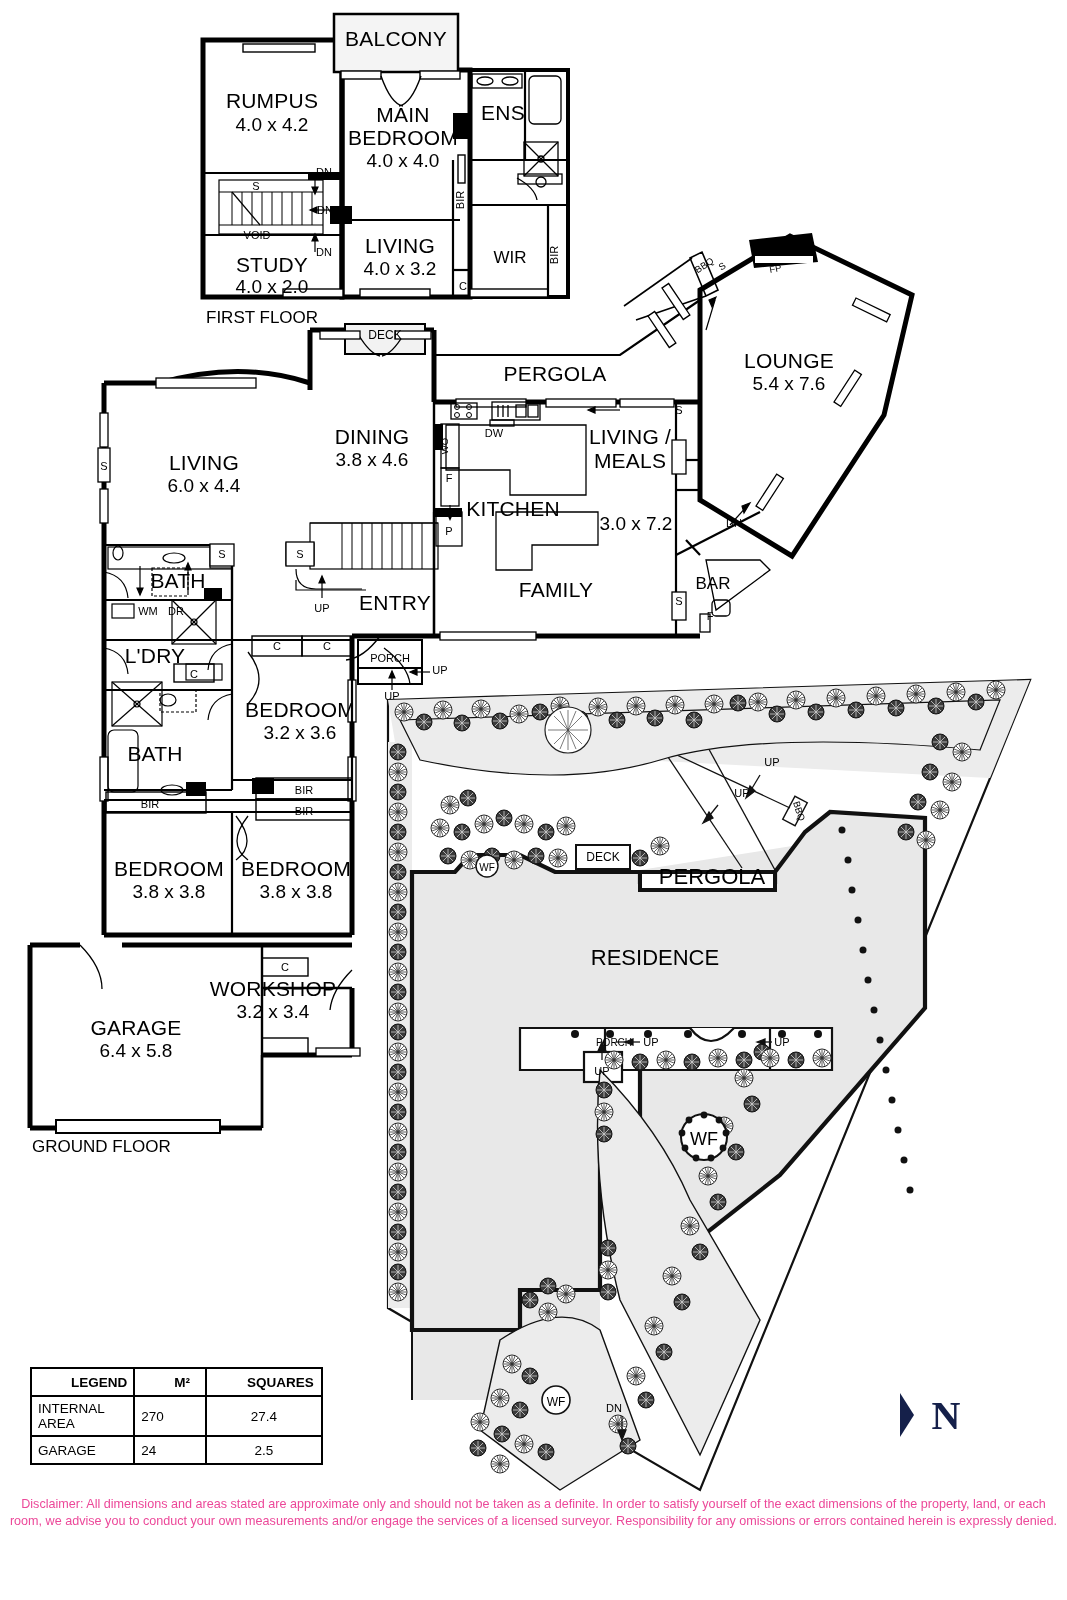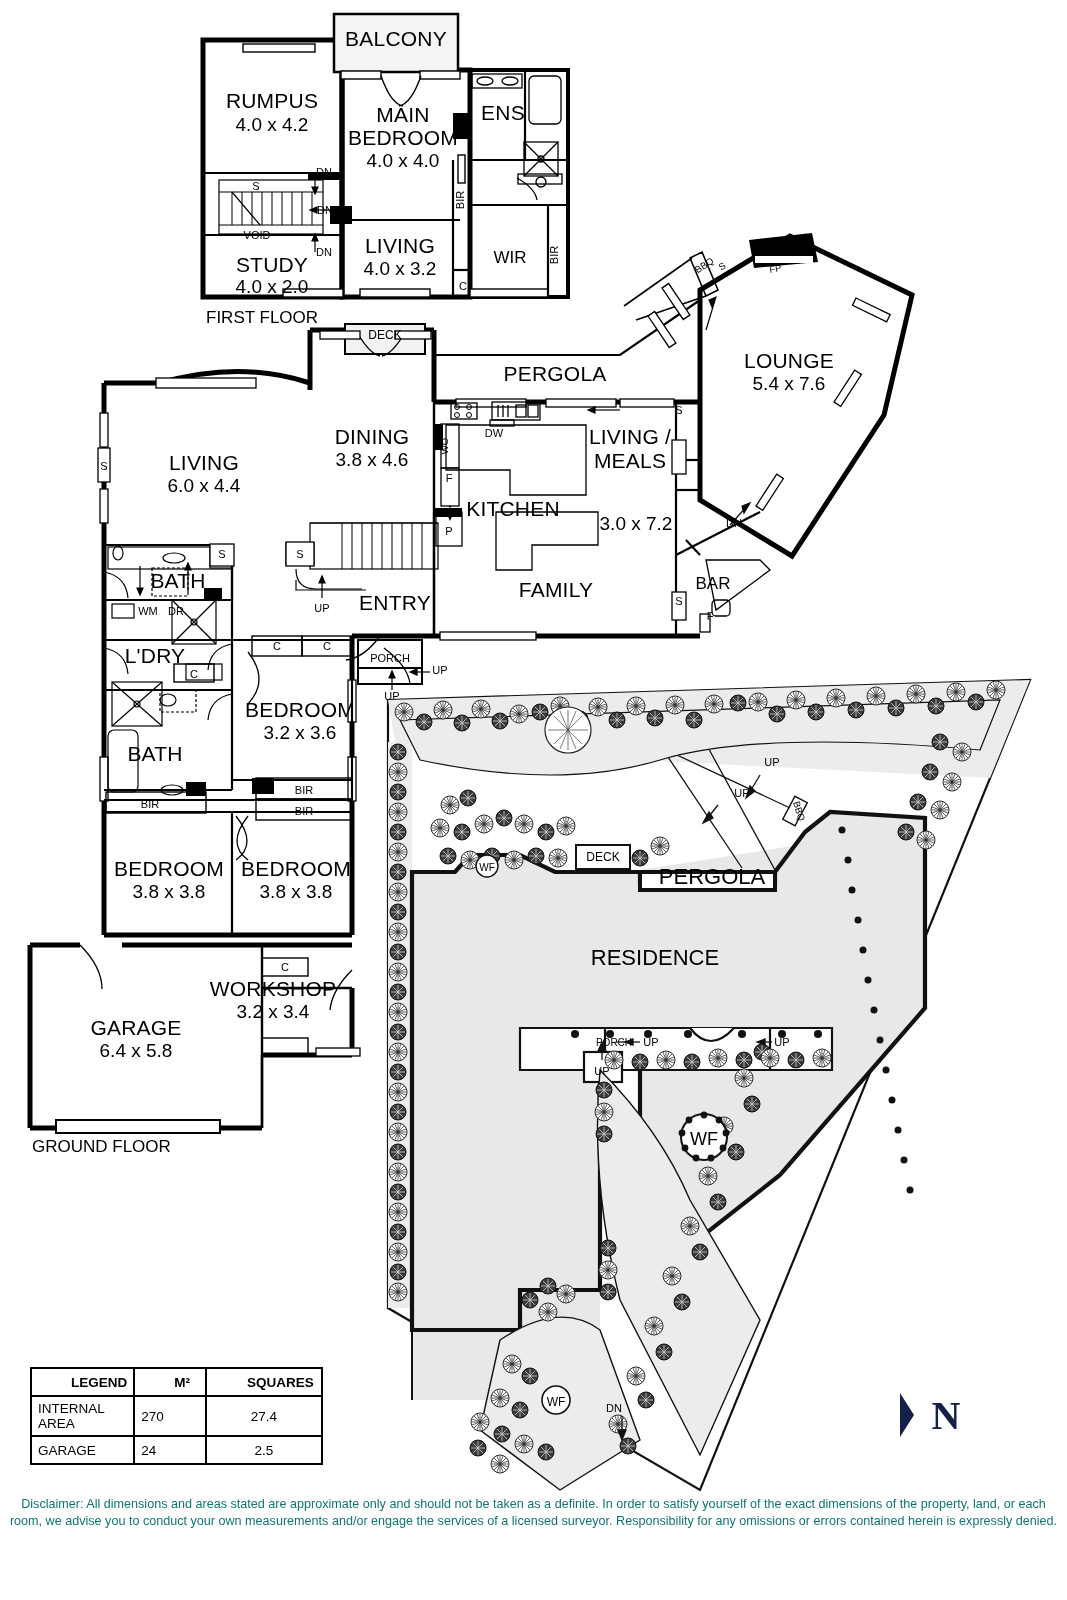--- a/index.html
+++ b/index.html
@@ -21,21 +21,21 @@
   
   #legend{position:absolute;left:30px;top:1367px;width:293px;
           border-collapse:collapse;font-size:13.5px;}
   #legend td,#legend th{border:2px solid #000;padding:4px 6px;height:18px;}
   #legend th{font-weight:bold;text-align:left;padding-left:39px;}
   #legend .c-num{width:60px;}
   #legend .c-sq{text-align:center;width:78px;}
   #legend td.c-lbl{text-align:left;}
 
   #disclaimer{position:absolute;left:0;top:1496px;width:1067px;
-      text-align:center;font-size:12.6px;line-height:1.35;color:#0f766e;
+      text-align:center;font-size:12.6px;line-height:1.35;color:#ec4899;
       padding:0 8px;box-sizing:border-box;}
 
   #compass{position:absolute;left:884px;top:1385px;width:110px;height:60px;}
 </style>
 </head>
 <body>
 
 <div id="root">
 
 <svg id="plan" viewBox="0 0 1067 1600">

